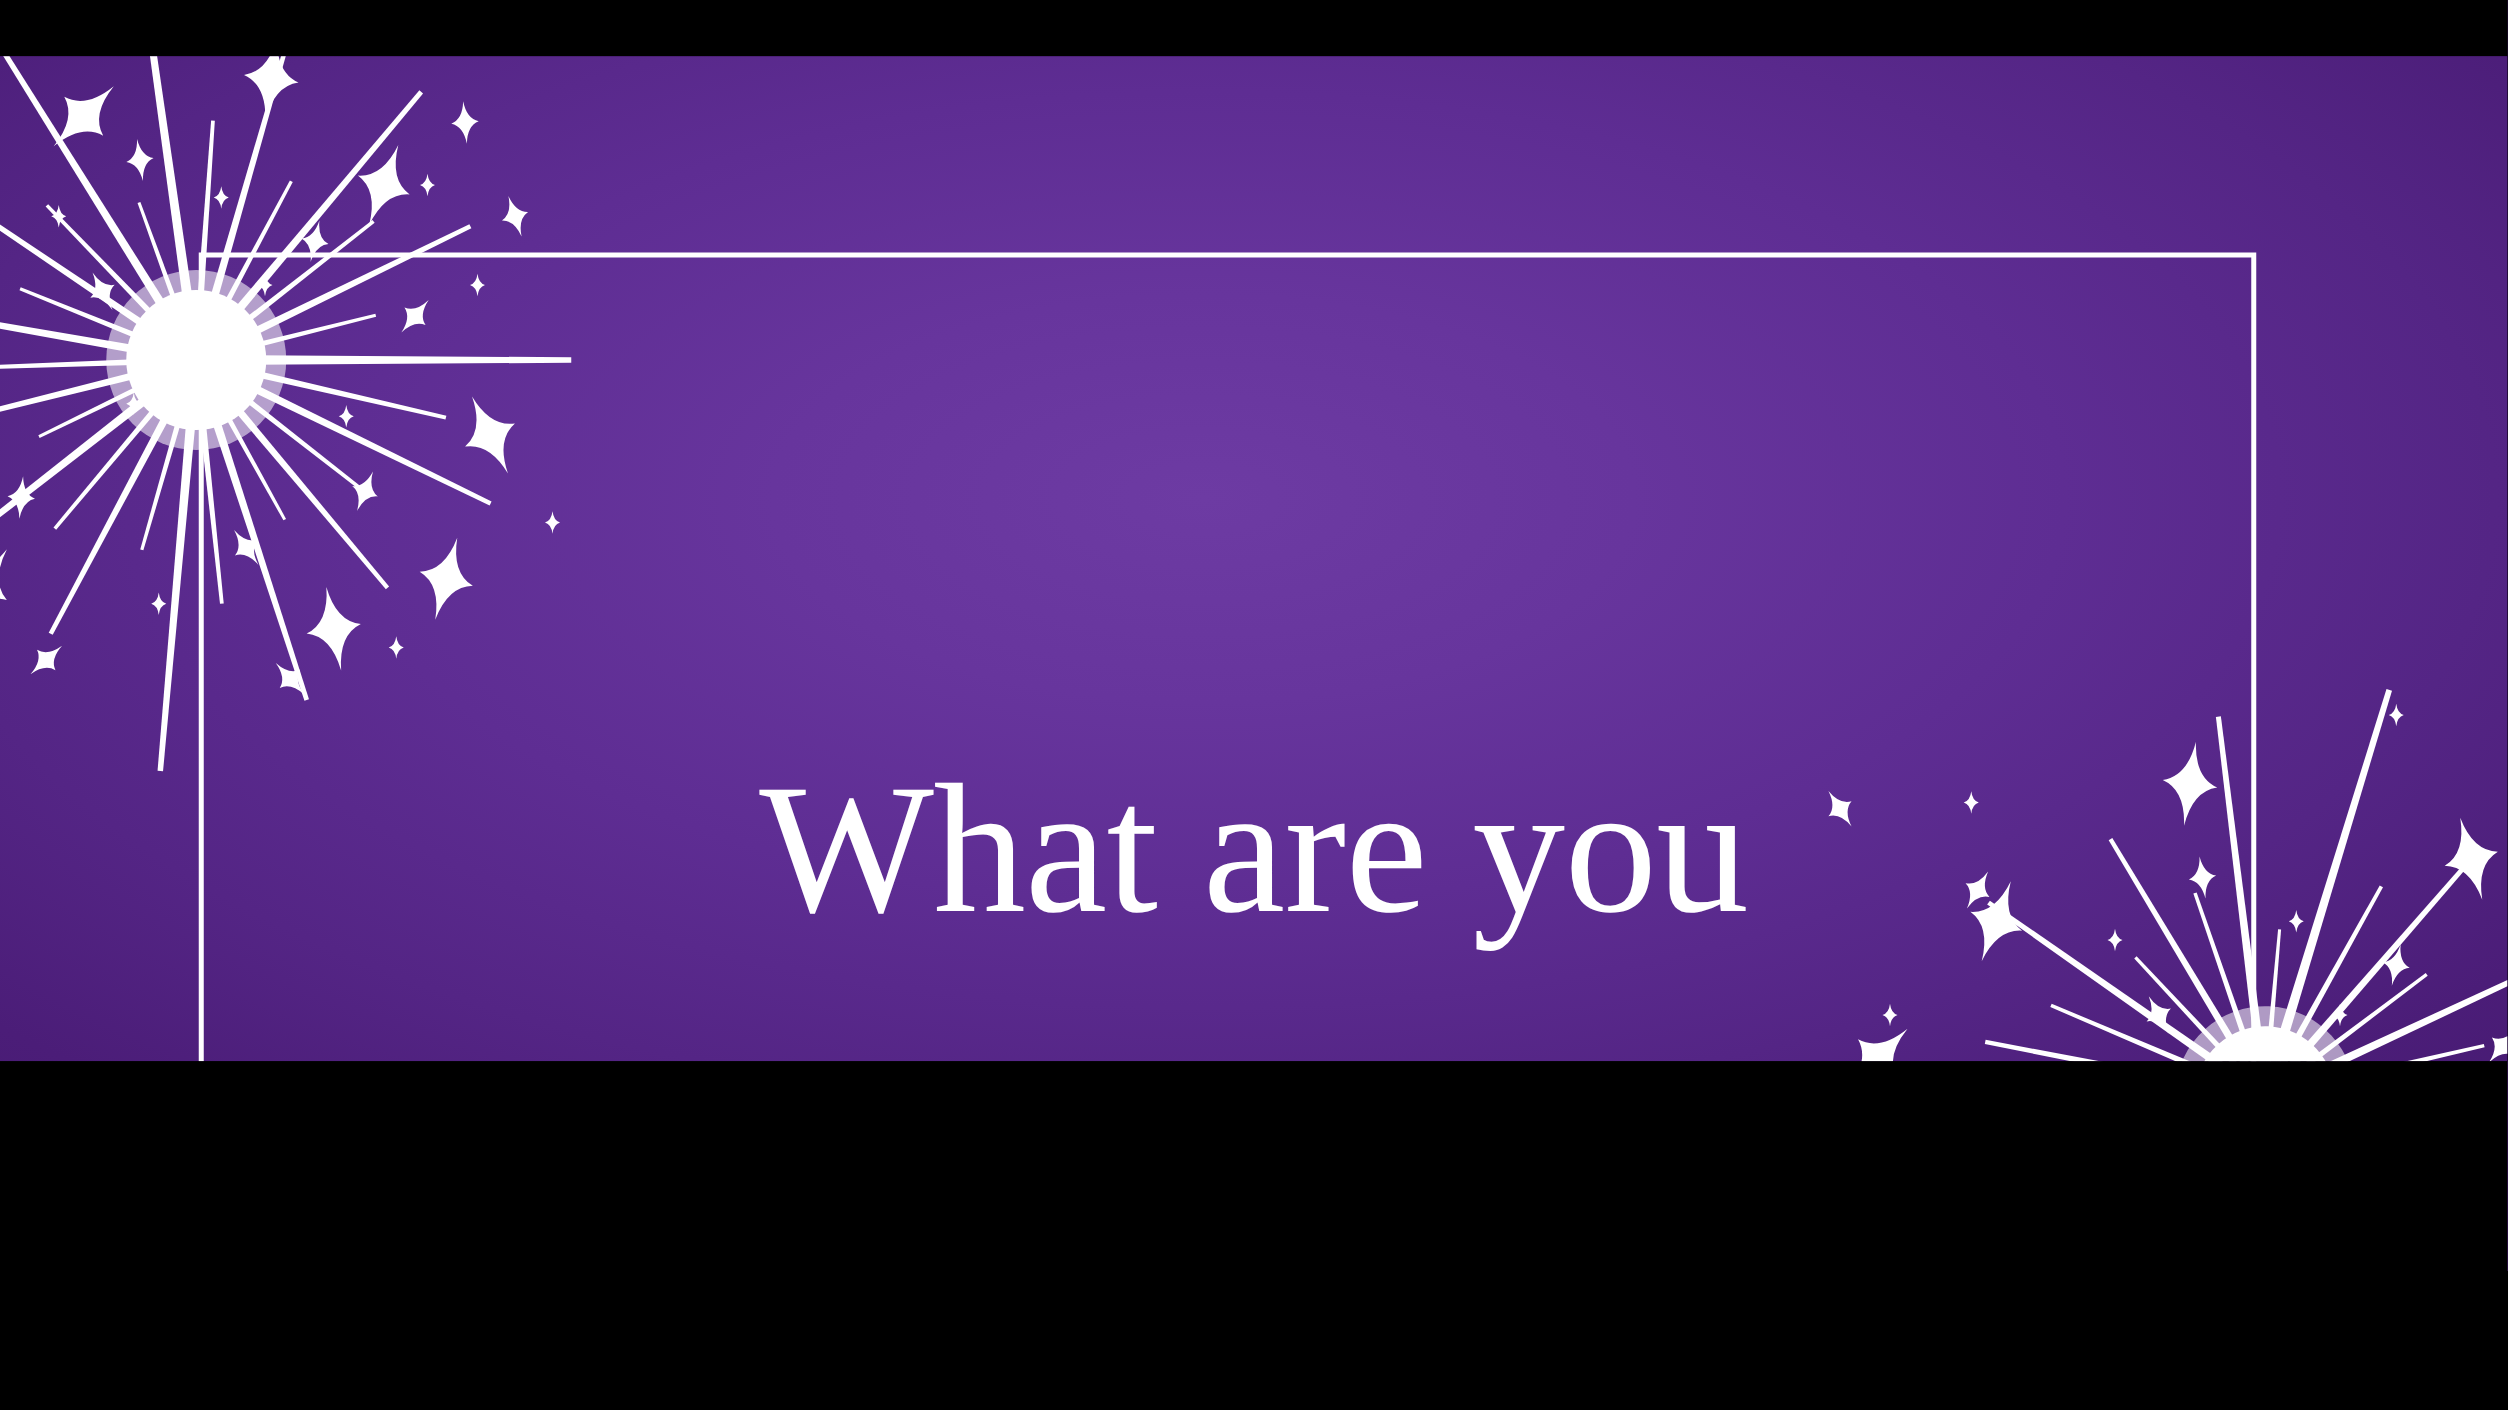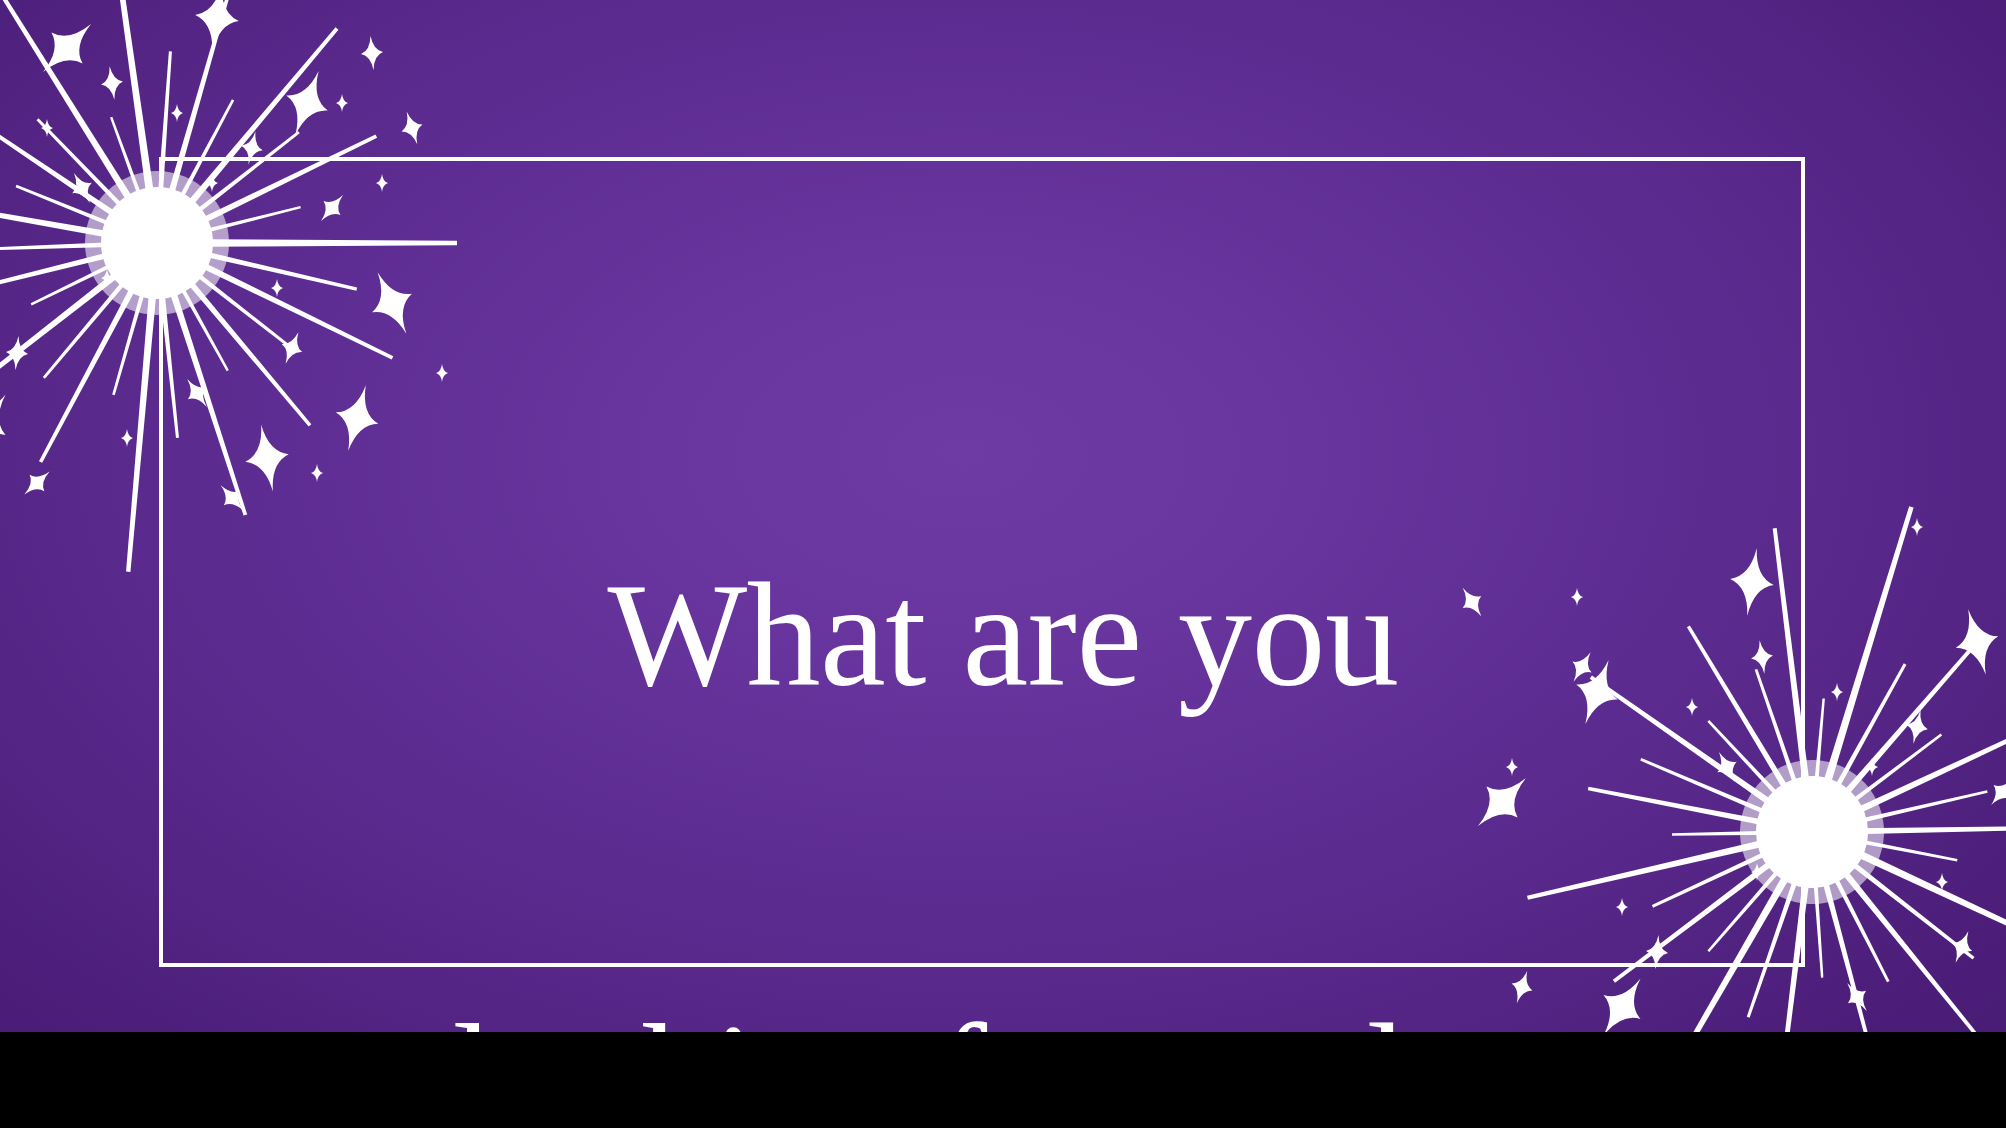--- a/index.html
+++ b/index.html
@@ -3,24 +3,25 @@
 <meta charset="utf-8">
 <style>
   html, body {
     margin: 0;
     padding: 0;
     background: #000;
   }
   #slide {
     position: relative;
     width: 2006px;
-    height: 1032px;
+    height: 804px;
     overflow: hidden;
     background: #4a1a76;
     font-family: "Liberation Serif", "DejaVu Serif", serif;
+    margin-top: 45px;
   }
   
   #bg-gradient {
     position: absolute;
     inset: 0;
     background:
       radial-gradient(ellipse 78% 92% at 48% 44%,
         #6d3ba3 0%,
         #67359d 22%,
         #5e2d93 44%,

